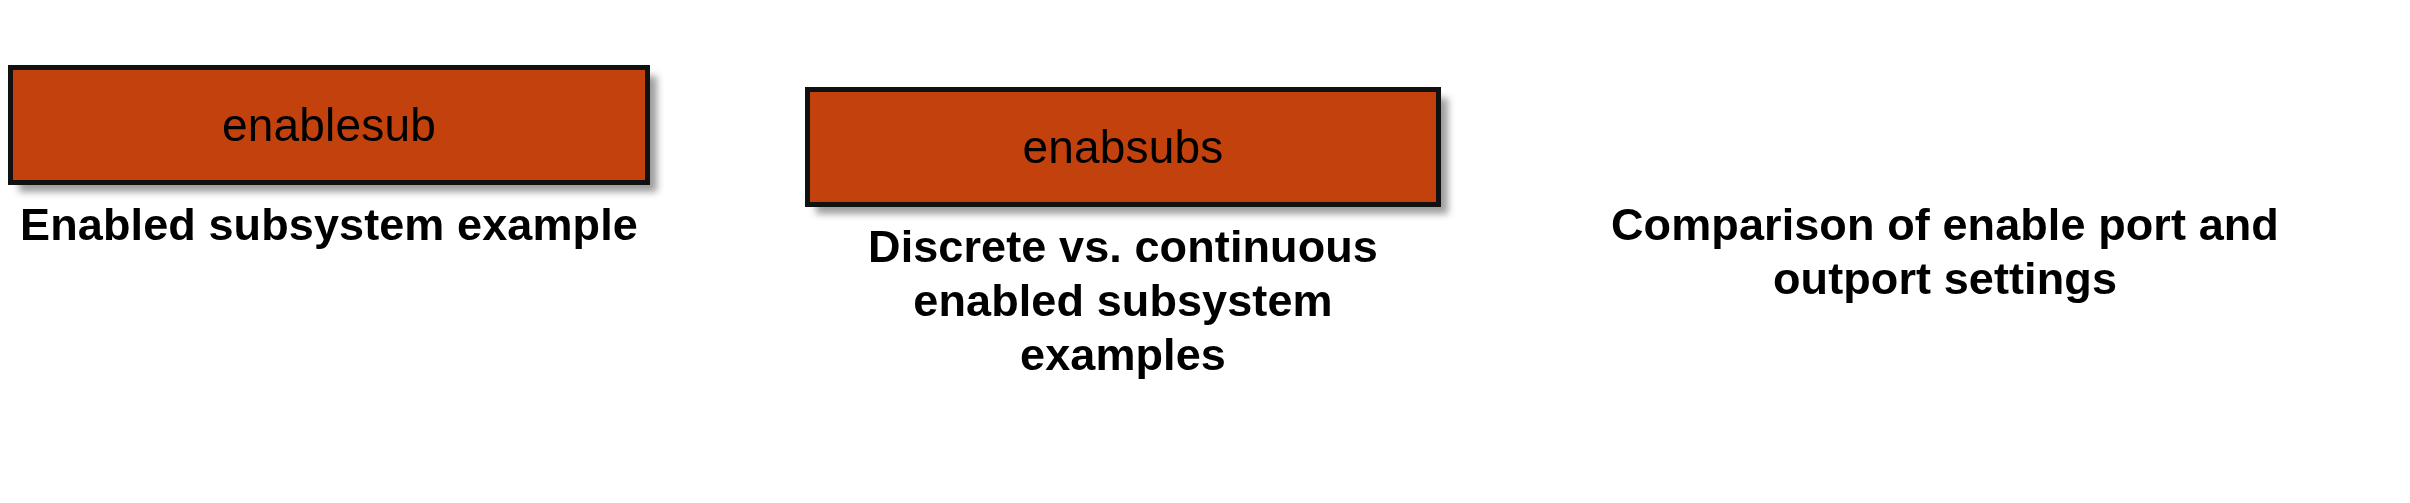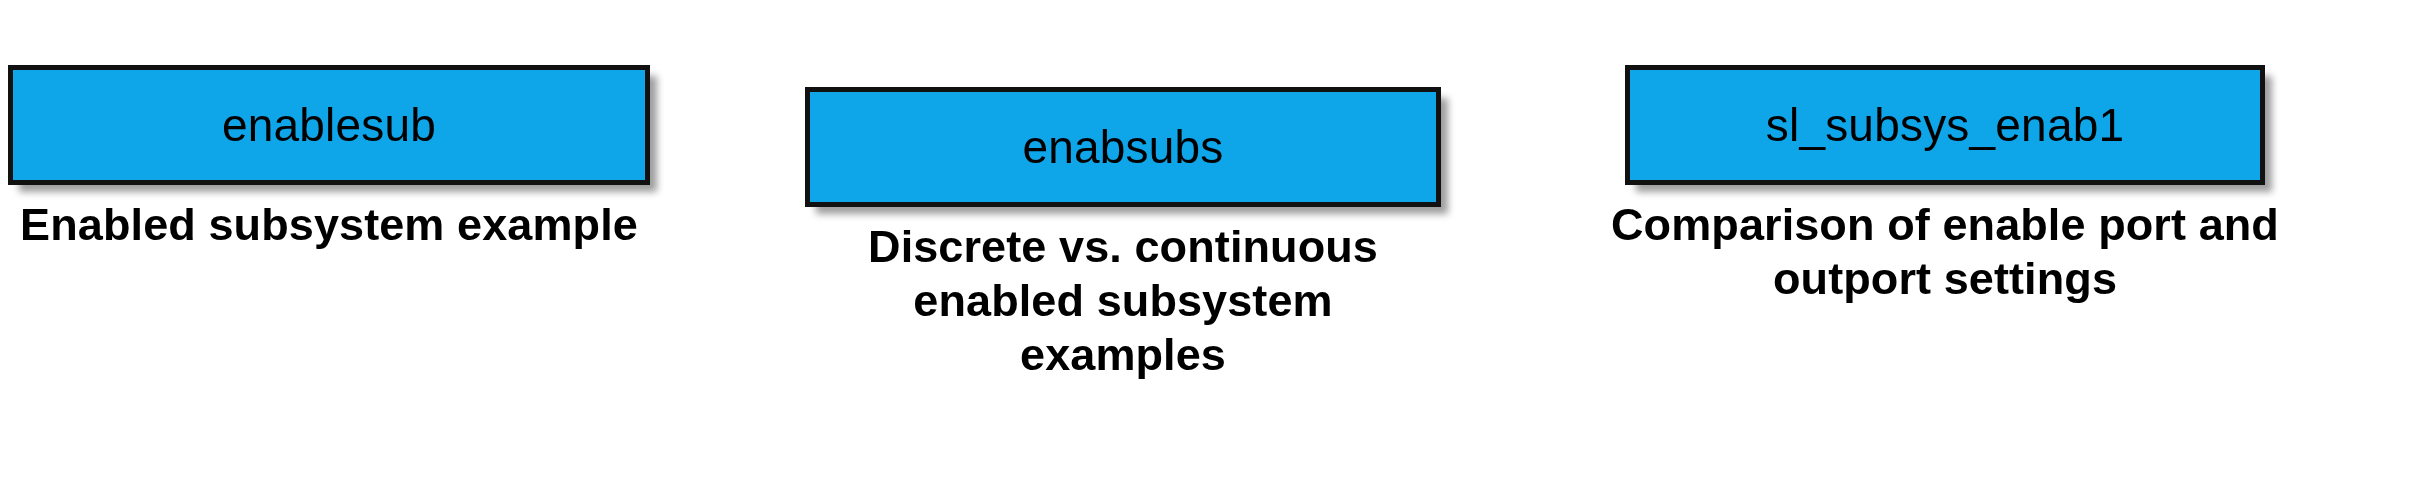--- a/index.html
+++ b/index.html
@@ -27,21 +27,21 @@
     position: absolute;
     top: 0;
     height: 503px;
   }
 
   .block {
     position: absolute;
     top: 65px;
     left: 0;
     height: 110px;
-    background: #0ea5e9;
+    background: #c2410c;
     border: 5px solid #111111;
     box-sizing: content-box;
     box-shadow: 9px 9px 7px -2px rgba(0, 0, 0, 0.38);
     display: flex;
     align-items: center;
     justify-content: center;
   }
 
   .block-label {
     color: #000000;
@@ -93,19 +93,16 @@
   </div>
 
   <div class="example-group" id="group-2">
     <div class="block">
       <span class="block-label">enabsubs</span>
     </div>
     <div class="caption">Discrete vs. continuous enabled subsystem examples</div>
   </div>
 
   <div class="example-group" id="group-3">
-    <div class="block">
-      <span class="block-label">sl_subsys_enab1</span>
-    </div>
     <div class="caption">Comparison of enable port and outport settings</div>
   </div>
 
 </div>
 
 </body></html>

